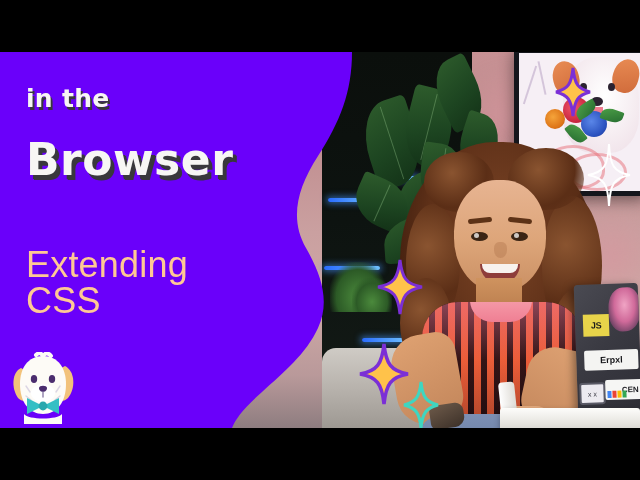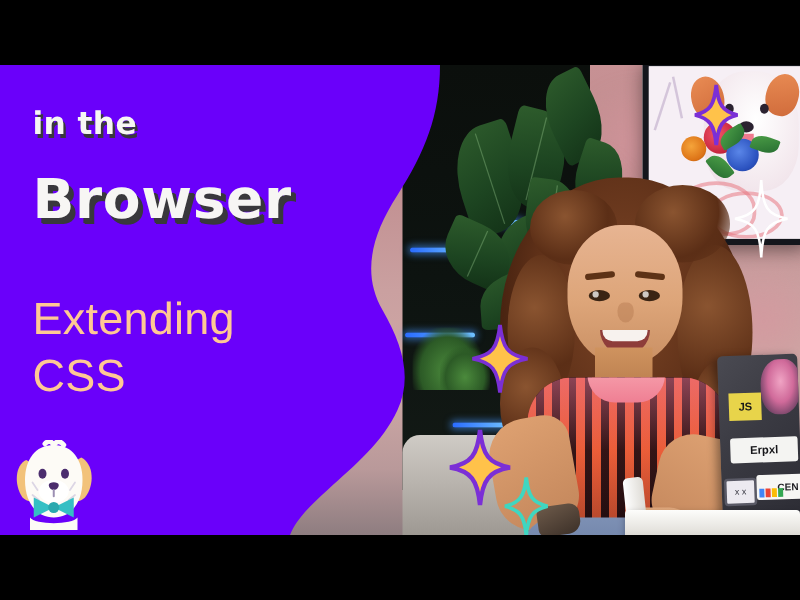--- a/index.html
+++ b/index.html
@@ -271,21 +271,21 @@
   .t-line2 { top:86px; }
   .t-line2 .t-big { font-size:44px; line-height:44px; }
 
   .sub {
     position:absolute; left:26px;
     font-family:"Liberation Sans", sans-serif;
     font-weight:400; color:#ffc894;
     font-size:36px; line-height:42px;
     letter-spacing:.2px;
   }
-  .sub1 { top:182px; }
+  .sub1 { top:192px; }
   .sub2 { top:228px; }
 
   
   #dog-logo { position:absolute; left:8px; top:300px; width:74px; height:72px; z-index:45; }
   #dog-logo svg { display:block; }
 </style>
 </head>
 <body>
 
 <div id="stage">

